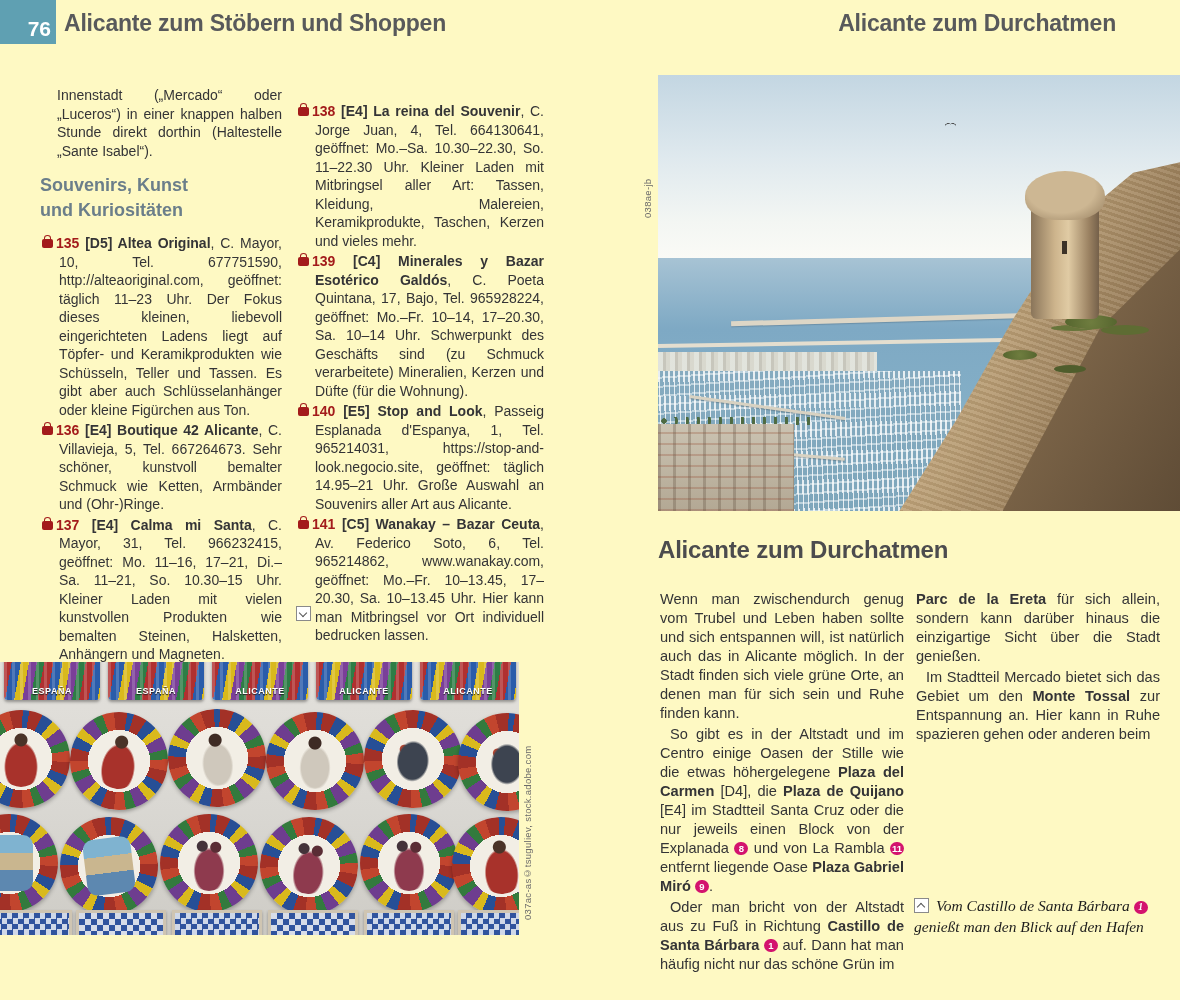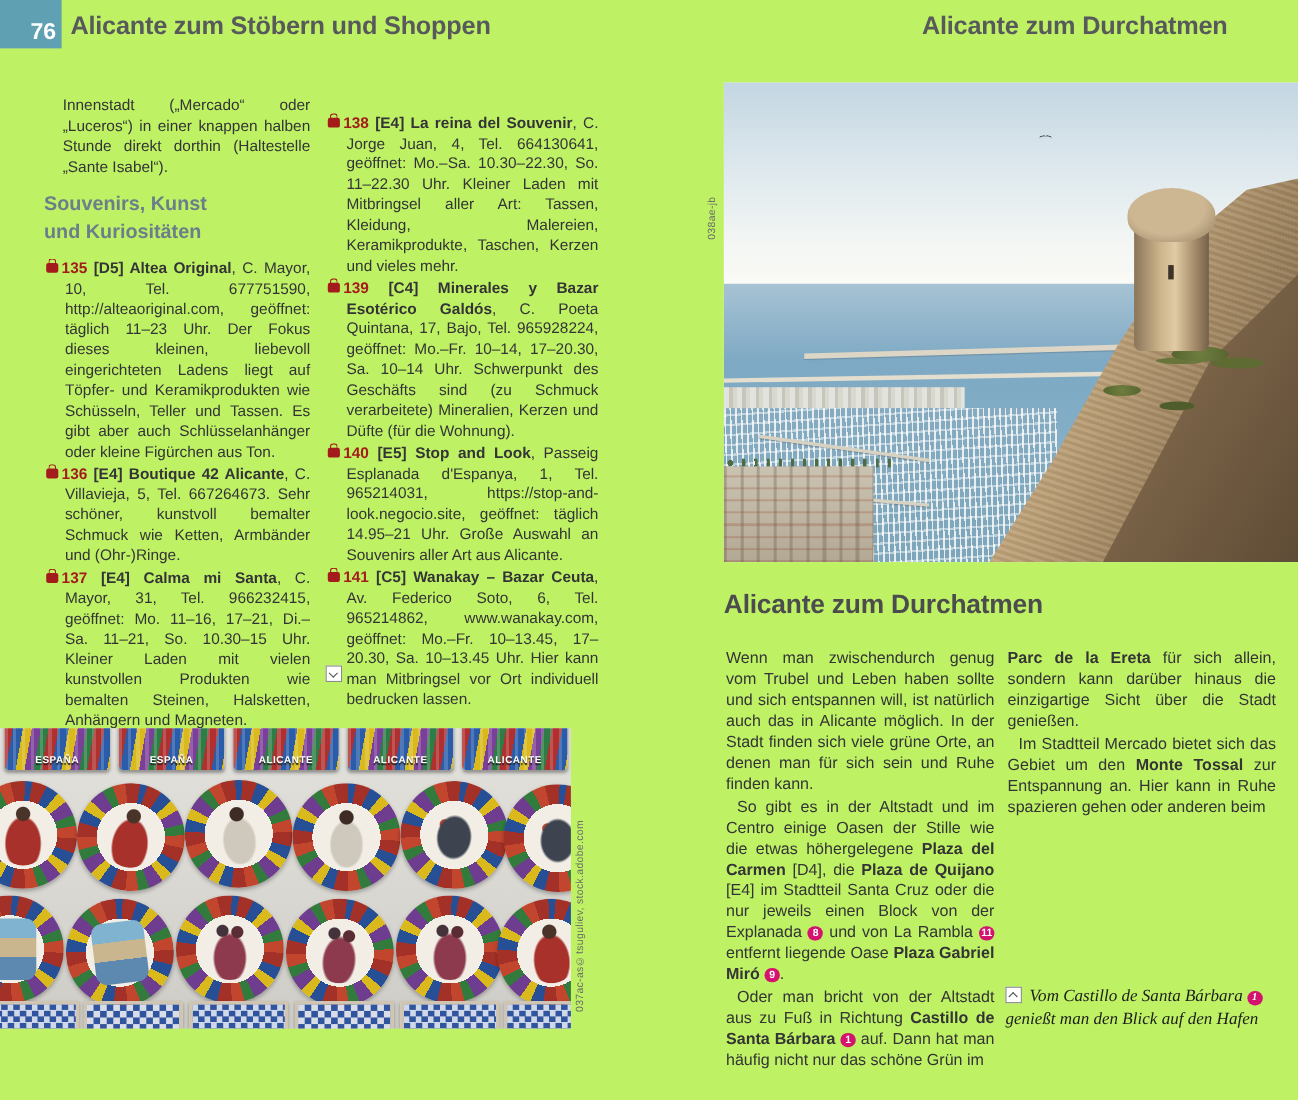--- a/index.html
+++ b/index.html
@@ -1,16 +1,16 @@
 <!DOCTYPE html>
 <html lang="de"><head>
 <meta charset="utf-8">
 <style>
   html,body{margin:0;padding:0;background:#fff;}
-  .spread{position:relative;width:1180px;height:1000px;background:#bef264;overflow:hidden;
+  .spread{position:relative;width:1180px;height:1000px;background:#fef9c3;overflow:hidden;
     font-family:"Liberation Sans","DejaVu Sans",sans-serif;color:#343436;}
 
   
   .page-tab{position:absolute;top:0;width:56px;height:44px;background:#5fa0b2;}
   .page-tab.left{left:0;}
   .page-tab.right{left:1188px;}
   .page-tab .num{position:absolute;bottom:3px;font-size:21px;font-weight:bold;color:#fff;}
   .page-tab.left .num{right:5px;}
   .page-tab.right .num{left:6px;}
   .running-head{position:absolute;top:0;height:44px;display:flex;align-items:flex-end;

